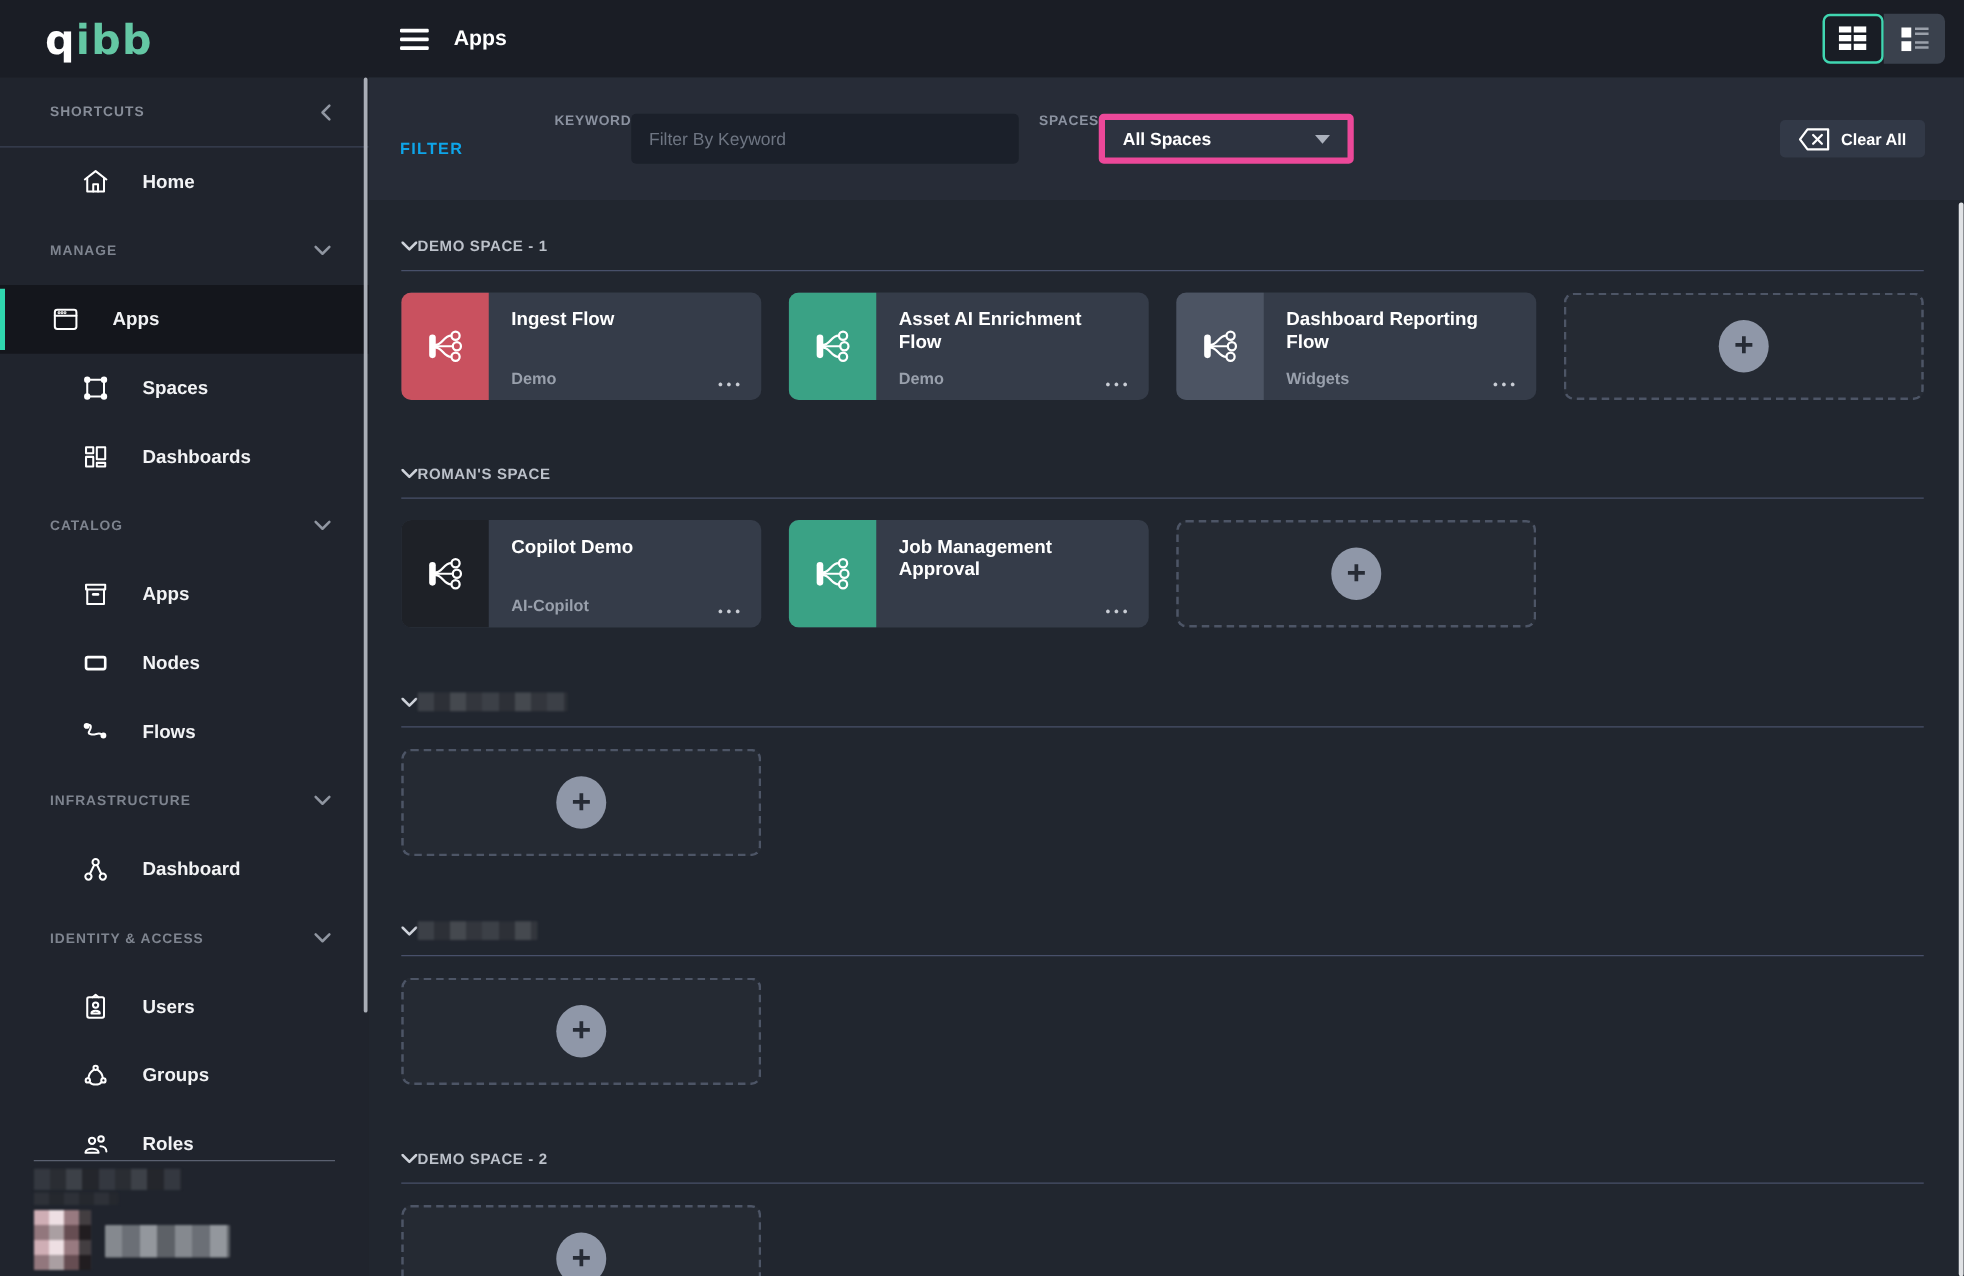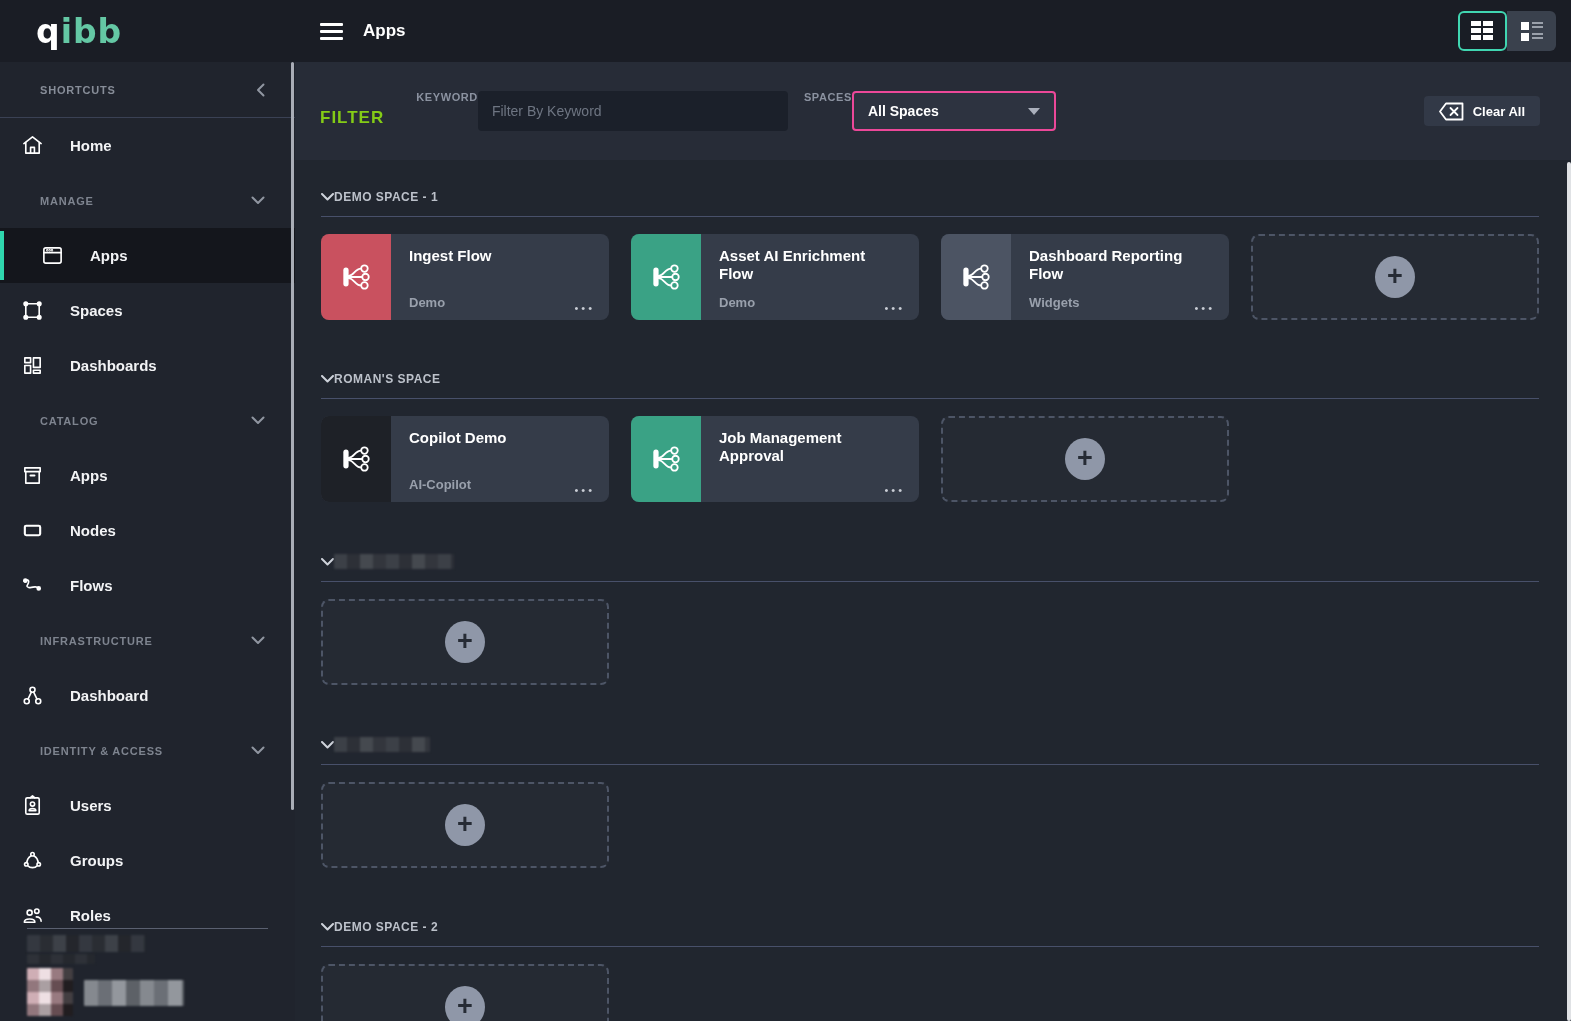--- a/index.html
+++ b/index.html
@@ -12,21 +12,21 @@
   .sidebar-header { height:62px; background:#1a1d25; display:flex; align-items:center; padding-left:36px; }
   .logo { font-size:33px; font-weight:700; letter-spacing:1px; font-family:"DejaVu Sans", sans-serif; }
   .logo .q { color:#ffffff; }
   .logo .ibb { color:#64c7a4; }
 
   .shortcuts-row { height:56px; display:flex; align-items:center; justify-content:space-between;
     padding:0 30px 0 40px; border-bottom:1px solid #3a4154; }
   .shortcuts-row .lbl { font-size:11px; font-weight:700; letter-spacing:.8px; color:#878d98; }
   .chev { stroke:#9096a1; stroke-width:2; fill:none; stroke-linecap:round; stroke-linejoin:round; }
 
-  .nav-row { height:55px; display:flex; align-items:center; padding:0 30px 0 20px; cursor:pointer; }
+  .nav-row { height:55px; display:flex; align-items:center; padding:0 30px 0 64px; cursor:pointer; }
   .nav-row .nav-icon { width:24px; height:24px; margin-right:26px; display:flex; align-items:center; justify-content:center; }
   .nav-row .nav-label { font-size:15px; font-weight:700; color:#f2f3f5; }
   .nav-row.active { background:#14161c; position:relative; padding-left:40px; }
   .nav-row.active::before { content:""; position:absolute; left:0; top:3px; bottom:3px; width:4px; background:#2fd7ae; }
   .nav-section { height:55px; display:flex; align-items:center; justify-content:space-between; padding:0 30px 0 40px; cursor:pointer; }
   .nav-section .lbl { font-size:11px; font-weight:700; letter-spacing:.8px; color:#7e848f; }
   .sidebar-scrollthumb { position:absolute; top:62px; right:1px; width:3px; height:748px; background:#a9adb6; border-radius:2px; }
 
   .sidebar-bottom { position:absolute; left:0; right:0; bottom:0; height:93px; background:#20242d; }
   .sidebar-bottom .divider { margin:0 27px; border-top:1px solid #5a6070; }
@@ -47,28 +47,28 @@
   .hamburger { width:23px; display:flex; flex-direction:column; gap:4px; cursor:pointer; margin-right:20px; }
   .hamburger span { display:block; height:3px; background:#ffffff; border-radius:1px; }
   .topbar-title { font-size:17px; font-weight:700; color:#ffffff; }
   .view-toggles { margin-left:auto; display:flex; }
   .vbtn { width:49px; height:40px; display:flex; align-items:center; justify-content:center; cursor:pointer; }
   .vbtn.active { background:#191d25; border:2px solid #40d6b1; border-radius:6px; }
   .vbtn.inactive { background:#3a414d; border-radius:0 6px 6px 0; }
 
   
   .filterbar { height:98px; background:#272c37; display:flex; align-items:center; padding:0 32px 0 25px; }
-  .filter-label { font-size:17px; font-weight:700; letter-spacing:1px; color:#84cc16; margin-right:32px; margin-top:14px; }
+  .filter-label { font-size:13px; font-weight:700; letter-spacing:1px; color:#0ea5e9; margin-right:73px; margin-top:14px; }
   .field { display:flex; flex-direction:row; }
   .field .flabel { font-size:11px; font-weight:700; letter-spacing:.6px; color:#8b92a0; margin-bottom:7px; }
   .keyword-input { width:310px; height:40px; background:#1b202a; border:none; border-radius:4px;
     color:#8b5cf6; font-size:14px; padding:0 14px; font-family:"Liberation Sans",sans-serif; outline:none; }
   .keyword-input::placeholder { color:#6e7582; }
   .spaces-field { margin-left:16px; }
-  .spaces-select { width:204px; height:40px; background:#2d3340; border:2px solid #ec4899; border-radius:4px;
+  .spaces-select { width:204px; height:40px; background:#2d3340; border:5px solid #ec4899; border-radius:4px;
     display:flex; align-items:center; justify-content:space-between; padding:0 14px; cursor:pointer; }
   .spaces-select .val { font-size:14px; font-weight:700; color:#ffffff; }
   .caret-down { width:0; height:0; border-left:6px solid transparent; border-right:6px solid transparent; border-top:7px solid #aab0bc; }
   .clear-all { margin-left:auto; background:#323947; border-radius:4px; height:30px; padding:0 15px;
     display:flex; align-items:center; gap:9px; cursor:pointer; }
   .clear-all .txt { font-size:13px; font-weight:700; color:#ffffff; }
 
   
   .content { flex:1; padding:30px 33px 0 26px; overflow:hidden; background:#21262f; }
   .section { margin-bottom:0; }

